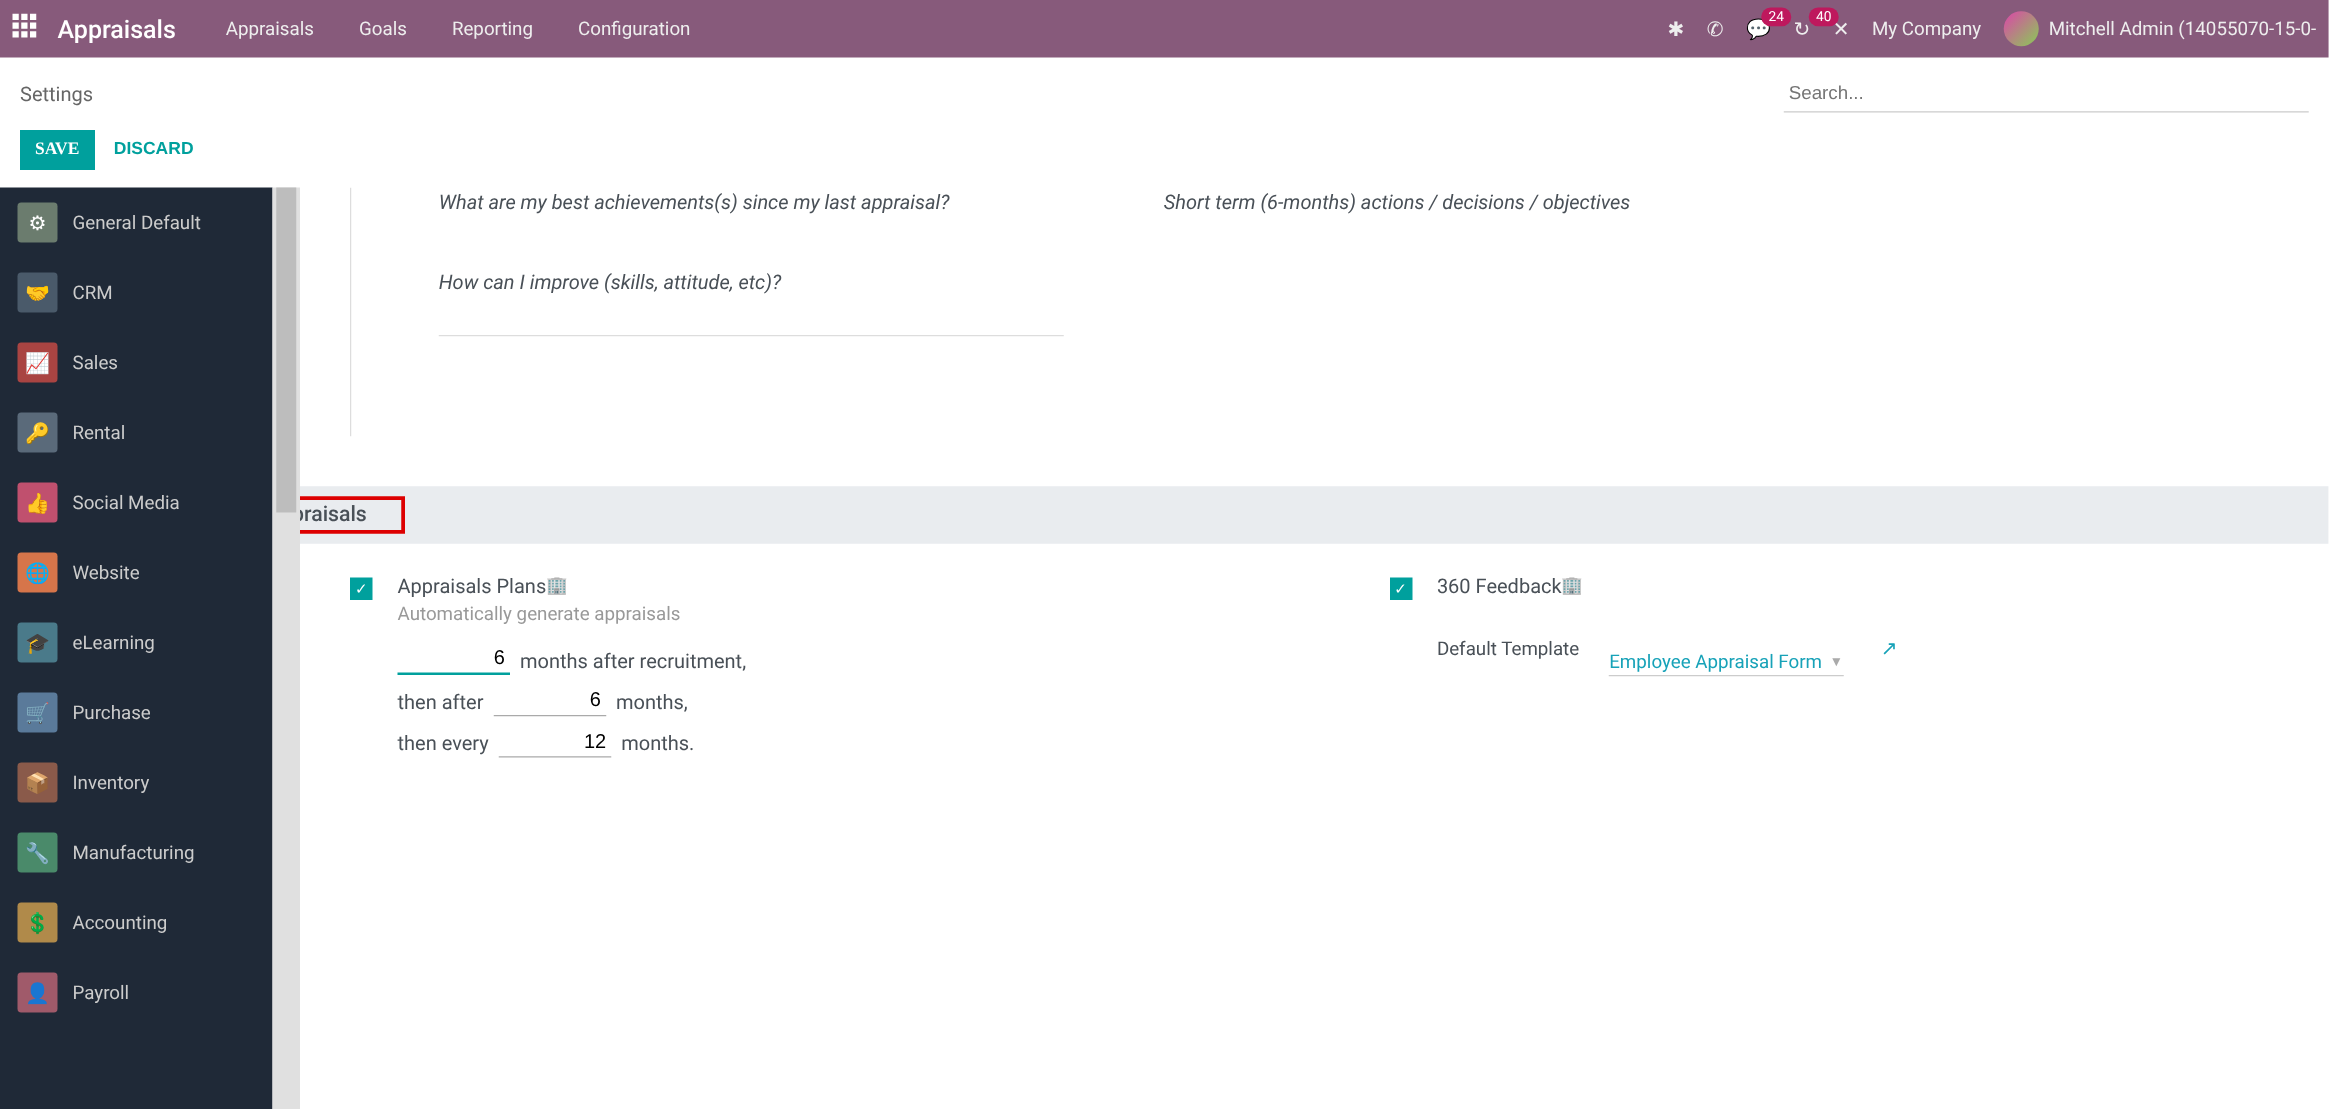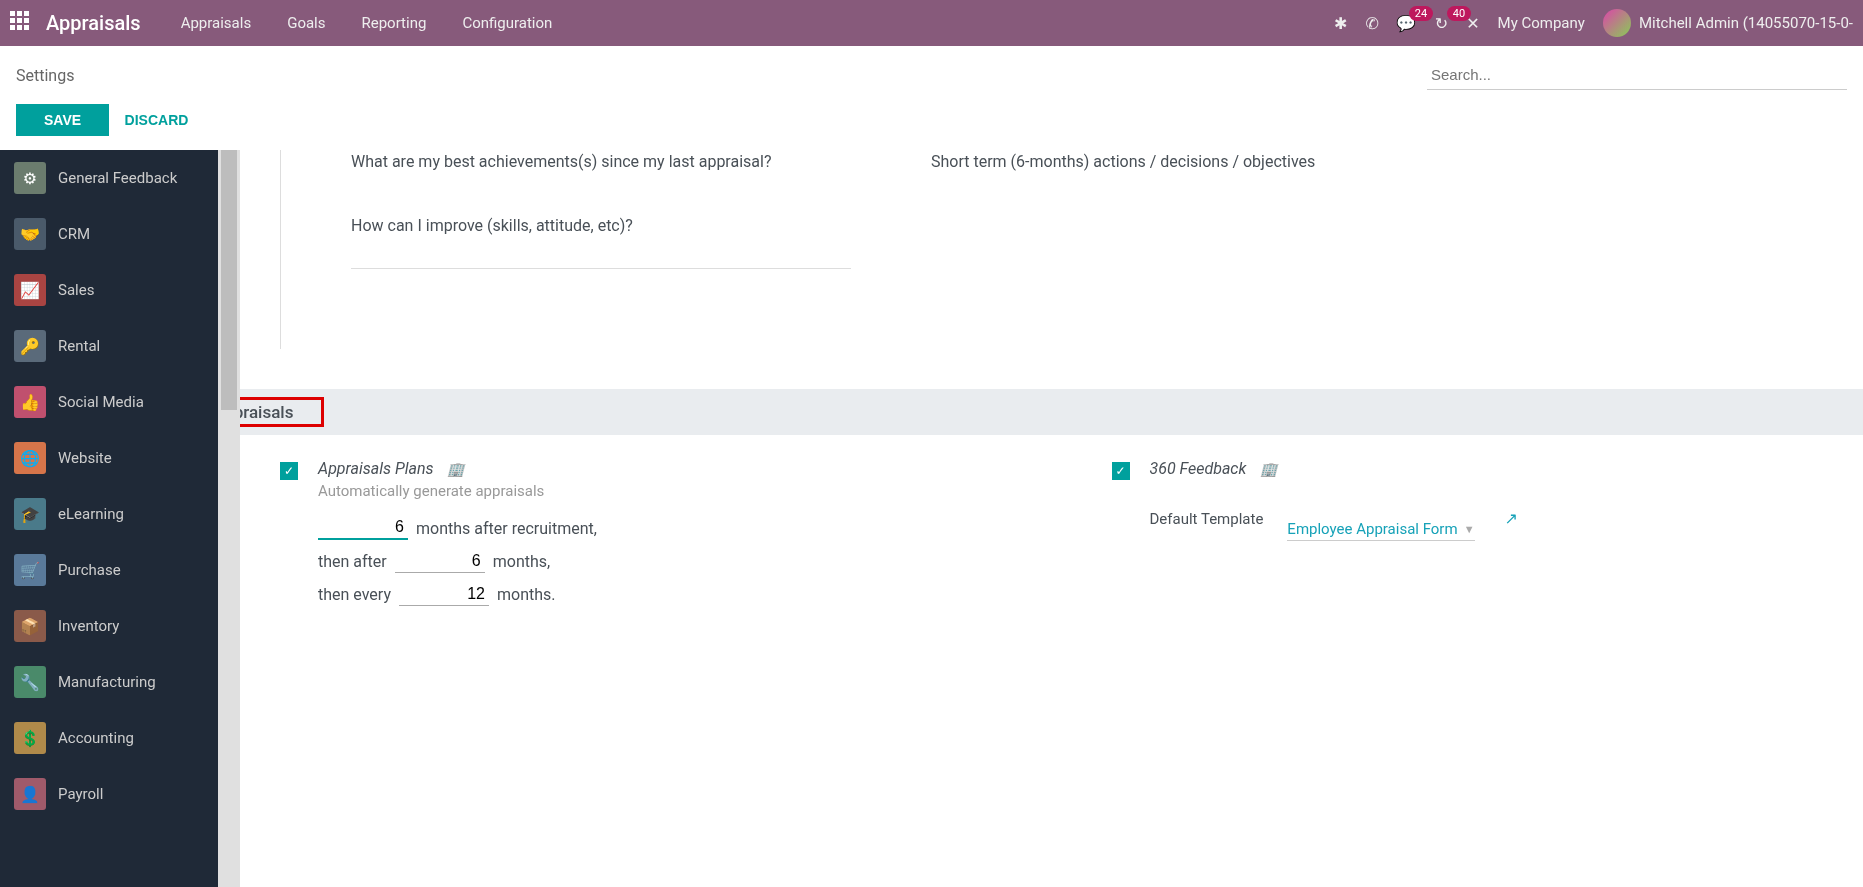--- a/index.html
+++ b/index.html
@@ -14,40 +14,40 @@
 .tb-icon { color: #eee; cursor: pointer; font-size: 16px; position: relative; }
 .badge { background: #be185d; color: #fff; font-size: 11px; border-radius: 10px; padding: 1px 6px; position: absolute; top: -8px; left: 12px; }
 .company { color: #eee; font-size: 15px; cursor: pointer; }
 .user-wrap { display: flex; align-items: center; gap: 8px; cursor: pointer; }
 .avatar { width: 28px; height: 28px; border-radius: 50%; background: linear-gradient(135deg, #d4a, #8c5); }
 .user-name { color: #eee; font-size: 15px; }
 .subhead { display: flex; align-items: center; justify-content: space-between; padding: 14px 16px 0; }
 .page-title { font-size: 16px; color: #666; }
 .search-box { border: none; border-bottom: 1px solid #ccc; font-size: 15px; padding: 6px 4px; width: 420px; color: #666; outline: none; }
 .actions { padding: 14px 16px; }
-.btn-save { background: #00A09D; color: #fff; border: none; padding: 8px 28px; font-size: 14px; font-weight: 600; cursor: pointer; margin-right: 12px; }
+.btn-save { background: #00A09D; color: #fff; border: none; padding: 8px 12px; font-size: 14px; font-weight: 600; cursor: pointer; margin-right: 12px; font-family: Liberation Serif, serif; }
 .btn-discard { background: none; border: none; color: #00A09D; font-size: 14px; font-weight: 600; cursor: pointer; }
 .main-wrap { display: flex; height: calc(100vh - 140px); }
 .sidebar { width: 218px; background: #1f2937; color: #ccc; overflow-y: auto; }
 .scrollbar-fake { width: 22px; background: #e0e0e0; position: relative; }
 .scrollbar-thumb { position: absolute; top: 0; left: 3px; width: 16px; height: 260px; background: #bdbdbd; }
 .sb-item { display: flex; align-items: center; gap: 12px; padding: 12px 14px; cursor: pointer; font-size: 15px; }
 .sb-icon { width: 32px; height: 32px; border-radius: 3px; display: flex; align-items: center; justify-content: center; color: #fff; font-size: 16px; flex-shrink: 0; }
 .content { flex: 1; overflow-y: auto; background: #fff; }
 .form-area { padding: 0 0 40px 70px; border-left: 1px solid #ddd; margin-left: 40px; }
-.qrow { display: flex; gap: 80px; margin-bottom: 40px; }
+.qrow { display: flex; gap: 80px; margin-bottom: 40px; font-style: italic; }
 .qcol { flex: 1; max-width: 500px; color: #495057; font-size: 16px; line-height: 1.5; }
 .qline { border-bottom: 1px solid #ddd; margin-top: 30px; }
 .section-head { background: #e9ecef; padding: 8px 10px; font-size: 17px; font-weight: 500; color: #495057; margin: 40px 0 24px -70px; display: inline-block; width: calc(100% + 70px); padding-left: 38px; }
 .section-head .boxed { border: 3px solid #d00; padding: 2px 28px 2px 2px; display: inline-block; }
 .opts-row { display: flex; gap: 80px; align-items: flex-start; }
 .opt { display: flex; gap: 20px; flex: 1; }
 .chk { width: 18px; height: 18px; background: #00A09D; display: flex; align-items: center; justify-content: center; color: #fff; font-size: 12px; cursor: pointer; flex-shrink: 0; margin-top: 3px; }
 .opt-body { flex: 1; }
-.opt-title { font-size: 16px; color: #495057; display: flex; align-items: center; gap: 14px; font-style: italic; }
+.opt-title { font-size: 16px; color: #495057; display: flex; align-items: center; gap: 0; }
 .bld-icon { font-size: 14px; color: #888; }
 .opt-sub { color: #999; font-size: 15px; margin-top: 4px; }
 .opt-fields { margin-top: 16px; font-size: 16px; color: #495057; }
 .fld-row { display: flex; align-items: center; gap: 8px; margin-bottom: 10px; }
 .num-in { width: 90px; text-align: right; border: none; border-bottom: 1px solid #aaa; font-size: 16px; padding: 2px 4px; outline: none; }
 .num-in.focus { border-bottom: 2px solid #00A09D; }
 .def-row { display: flex; align-items: center; gap: 24px; margin-top: 18px; }
 .def-label { font-size: 15px; color: #495057; }
 .def-link { color: #17a2b8; font-size: 15px; cursor: pointer; display: flex; align-items: center; gap: 6px; border-bottom: 1px solid #ccc; padding-bottom: 2px; margin-top: 24px; }
 .def-link .caret { color: #aaa; font-size: 11px; }
@@ -96,21 +96,21 @@
 
 <div class="actions">
   <button class="btn-save">SAVE</button>
   <button class="btn-discard">DISCARD</button>
 </div>
 
 <div class="main-wrap">
   <div class="sidebar">
     <div class="sb-item">
         <div class="sb-icon" style="background:#6b7c6e">⚙</div>
-        <span>General Feedback</span>
+        <span>General Default</span>
       </div>
     <div class="sb-item">
         <div class="sb-icon" style="background:#4a5a6a">🤝</div>
         <span>CRM</span>
       </div>
     <div class="sb-item">
         <div class="sb-icon" style="background:#a94442">📈</div>
         <span>Sales</span>
       </div>
     <div class="sb-item">

